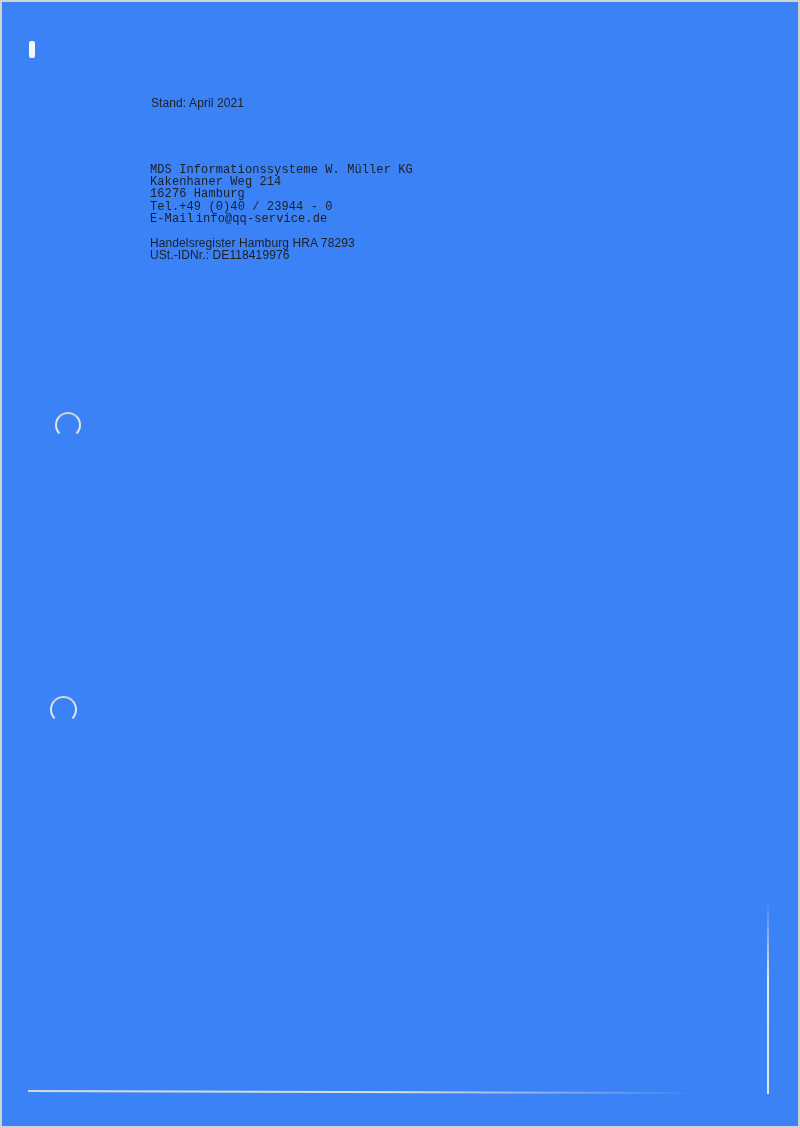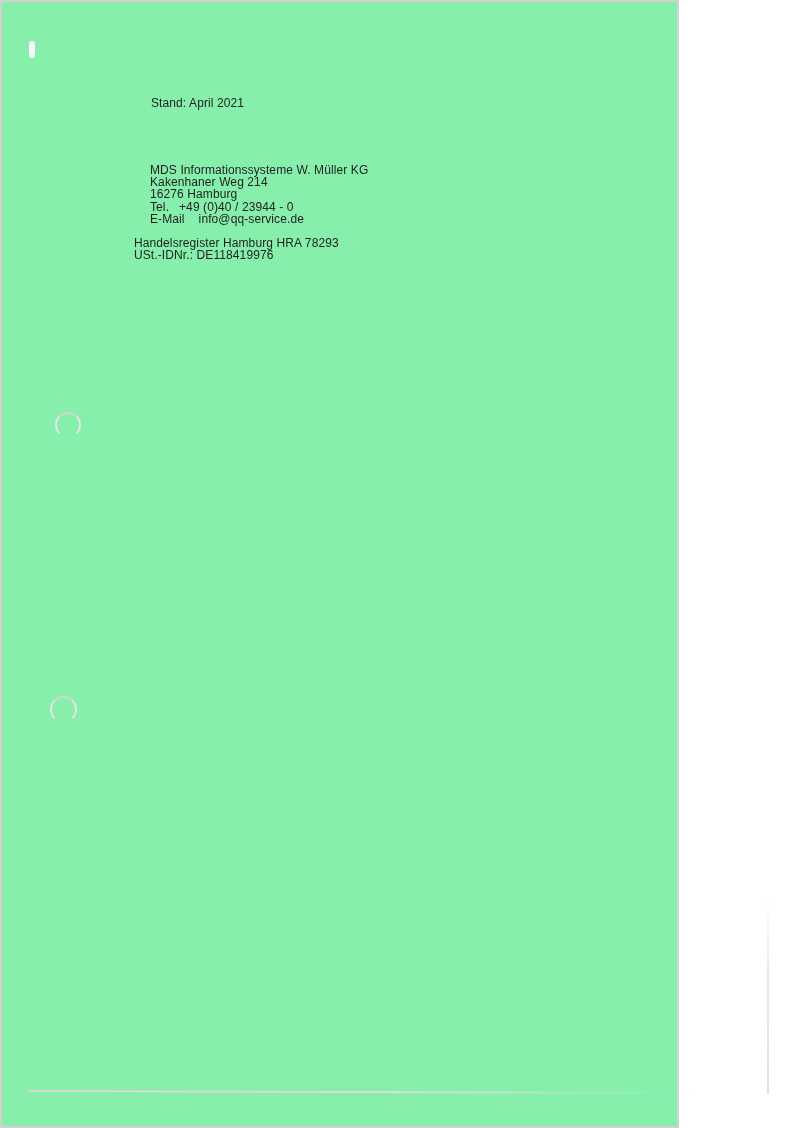--- a/index.html
+++ b/index.html
@@ -11,54 +11,55 @@
     width: 800px;
     height: 1128px;
     position: relative;
     font-family: "Liberation Sans", "DejaVu Sans", sans-serif;
     overflow: hidden;
   }
   
   .scan-page {
     position: absolute;
     left: 0; top: 0;
-    width: 679px; height: 1128px;
+    width: 800px; height: 1128px;
     box-sizing: border-box;
     border: 2px solid #d2d2d2;
-    background: #86efac;
+    background: #3b82f6;
   }
   .txt {
     color: #1f1f1f;
     font-size: 12px;
     line-height: 12.2px;
     letter-spacing: 0.1px;
     white-space: pre;
   }
   .stand {
     position: absolute;
     left: 149px;
     top: 95px;
   }
   .address-block {
     position: absolute;
     left: 148px;
     top: 162px;
+    font-family: Liberation Mono, monospace;
   }
   .registry-block {
     position: absolute;
-    left: 132px;
+    left: 148px;
     top: 235px;
   }
   .label-line .lbl {
     display: inline-block;
     min-width: 29px;
   }
   .label-line .lbl-email {
     display: inline-block;
-    margin-right: 14px;
+    margin-right: 2px;
   }
   
   .punch {
     position: absolute;
     box-sizing: border-box;
     border-radius: 50%;
     border: 2px solid #d4d4d4;
     border-bottom-color: transparent;
     border-left-color: #e4e4e4;
     border-right-color: #e4e4e4;

